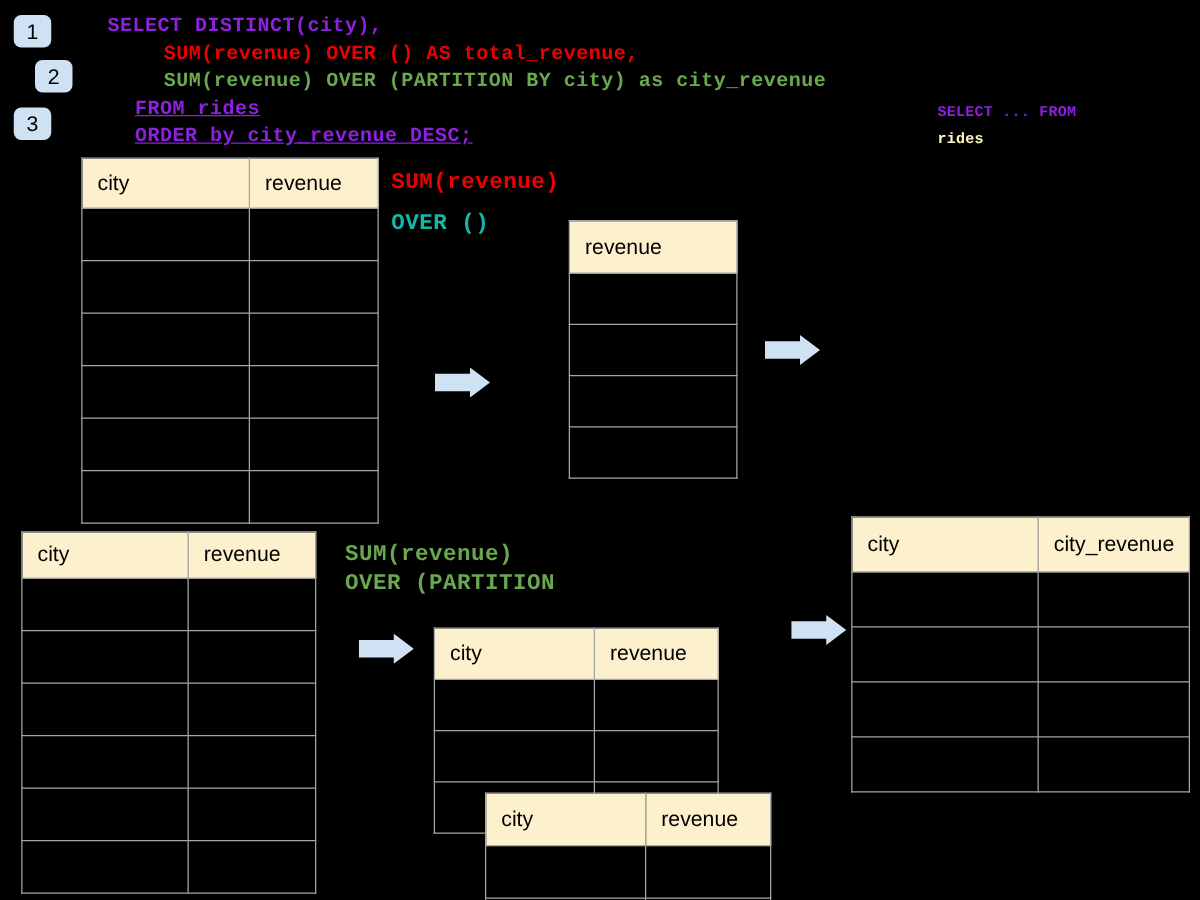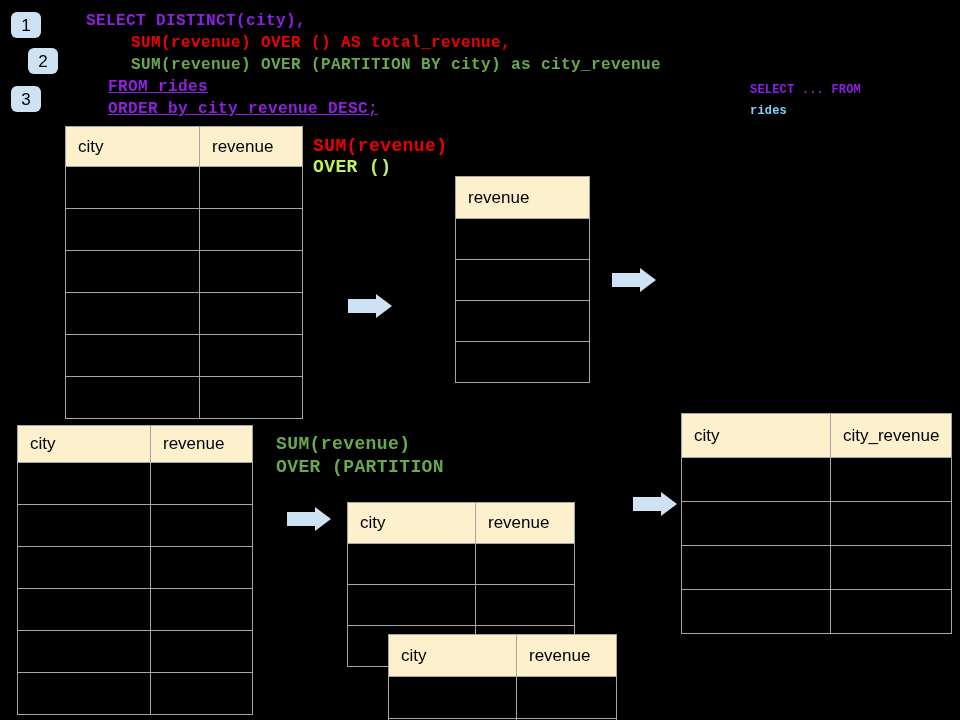--- a/index.html
+++ b/index.html
@@ -88,22 +88,22 @@
 </head>
 <body>
 
 <div id="canvas">
 
   <div class="badge" id="badge-1">1</div>
   <div class="badge" id="badge-2">2</div>
   <div class="badge" id="badge-3">3</div>
 
   <div class="code" id="sql-block"><div class="code-line indent-0" style="color: rgb(142, 32, 224);">SELECT DISTINCT(city),</div><div class="code-line indent-2" style="color: rgb(238, 0, 0);">SUM(revenue) OVER () AS total_revenue,</div><div class="code-line indent-2" style="color: rgb(106, 168, 79);">SUM(revenue) OVER (PARTITION BY city) as city_revenue</div><div class="code-line indent-1" style="color: rgb(142, 32, 224);">FROM rides</div><div class="code-line indent-1" style="color: rgb(142, 32, 224);">ORDER by city_revenue DESC;</div></div>
-  <div class="code" id="from-note"><div class="code-line indent-0" style="color: rgb(142, 32, 224);">SELECT ... FROM</div><div class="code-line indent-0" style="color: #7dd3fc;">rides</div></div>
-  <div class="code" id="total-label"><div class="code-line indent-0" style="color: rgb(238, 0, 0);">SUM(revenue)</div><div class="code-line indent-0" style="color: #bef264;">OVER ()</div></div>
+  <div class="code" id="from-note"><div class="code-line indent-0" style="color: rgb(142, 32, 224);">SELECT ... FROM</div><div class="code-line indent-0" style="color: #fef9c3;">rides</div></div>
+  <div class="code" id="total-label"><div class="code-line indent-0" style="color: rgb(238, 0, 0);">SUM(revenue)</div><div class="code-line indent-0" style="color: #14b8a6; margin-top: 12px;">OVER ()</div></div>
   <div class="code" id="partition-label"><div class="code-line indent-0" style="color: rgb(106, 168, 79);">SUM(revenue)</div><div class="code-line indent-0" style="color: rgb(106, 168, 79);">OVER (PARTITION</div></div>
 
   <table class="dtable" id="t-rides-top">
       <thead>
         <tr>
           <th>city</th>
           <th>revenue</th>
         </tr>
       </thead>
       <tbody>

